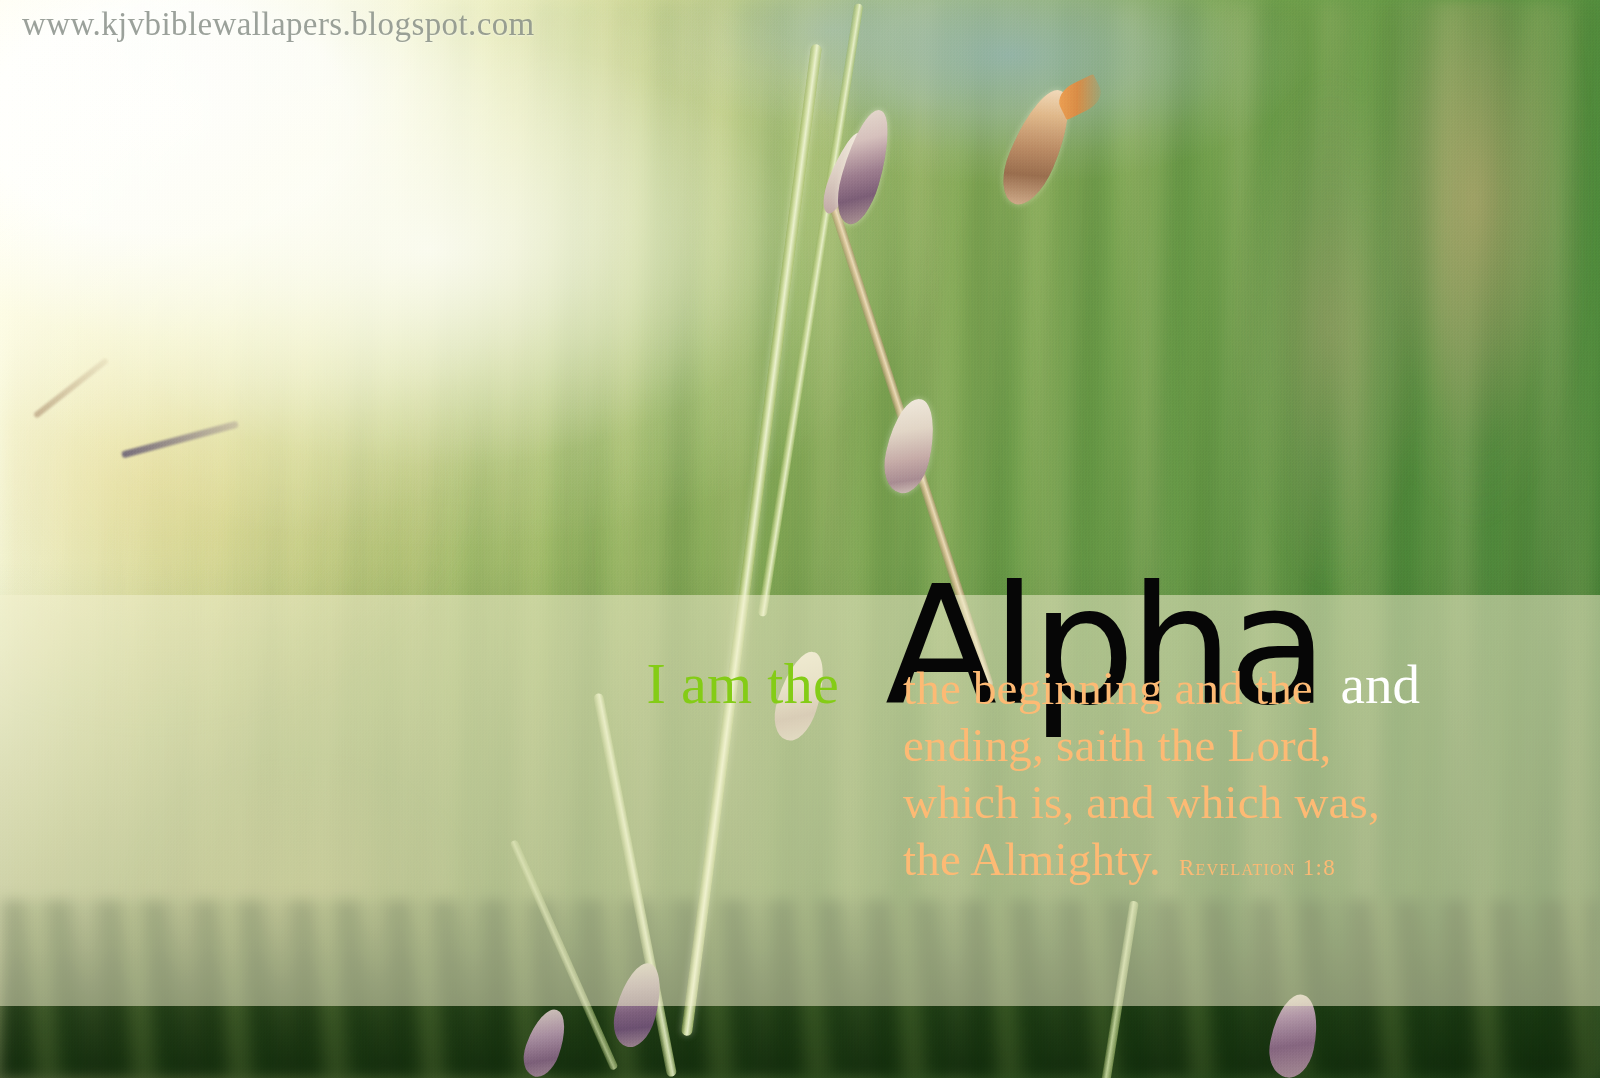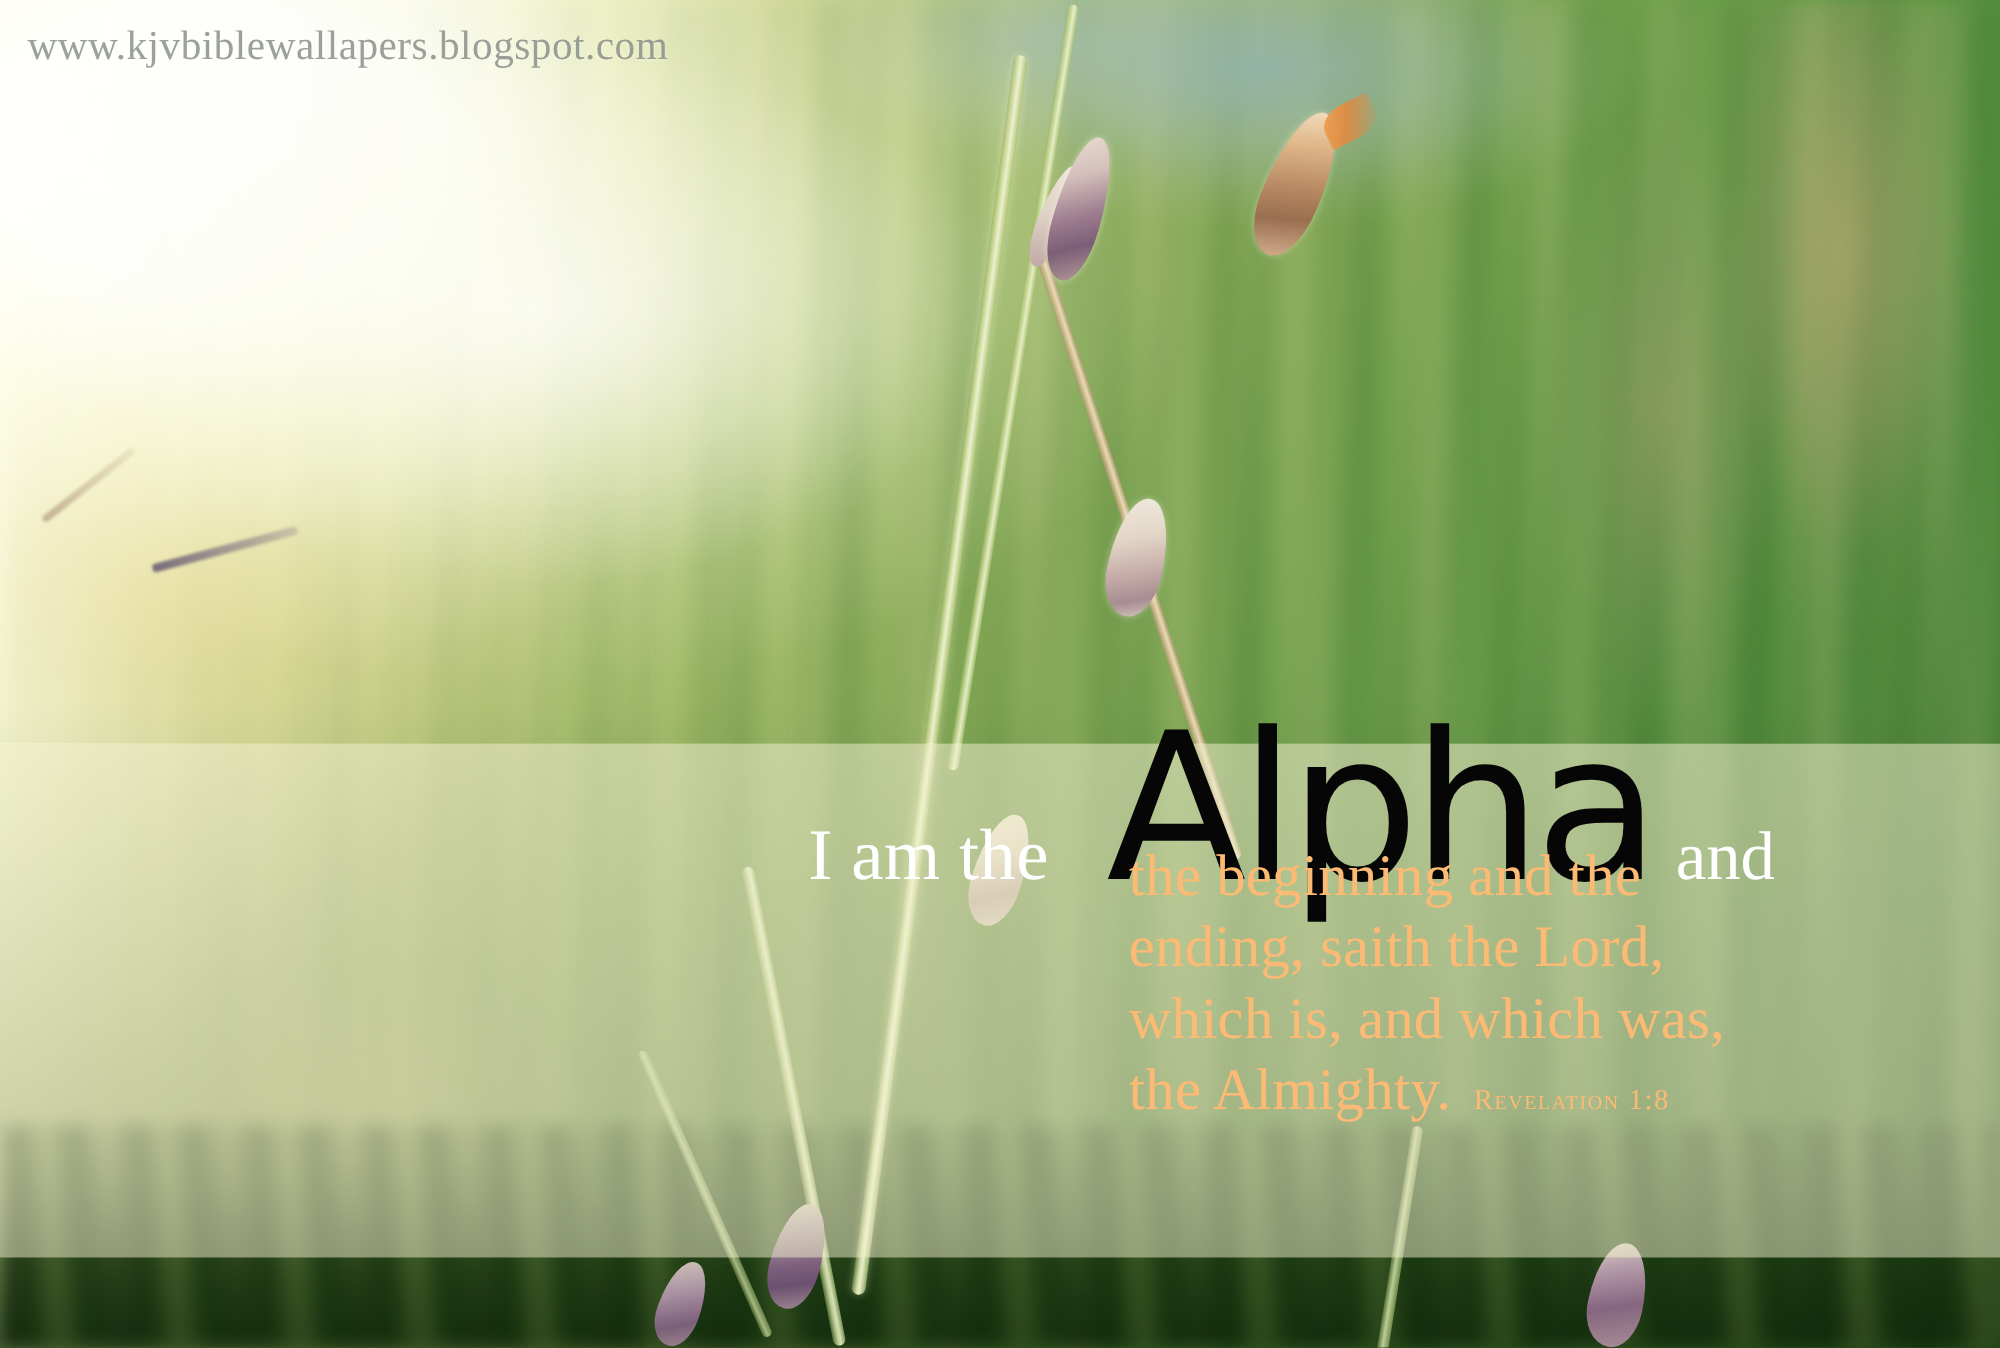--- a/index.html
+++ b/index.html
@@ -270,30 +270,30 @@
     position:absolute; left:0; right:0;
     top:595px; height:411px;
     background:rgba(236,234,198,0.52);
     backdrop-filter:saturate(.88) brightness(1.04);
     -webkit-backdrop-filter:saturate(.88) brightness(1.04);
   }
 
   
   .text-layer{ position:absolute; inset:0; color:#0a0a0a; }
 
-  .serif{ font-family:"Liberation Serif", "DejaVu Serif", serif;margin-top:13px; }
+  .serif{ font-family:"Liberation Serif", "DejaVu Serif", serif; }
   .geo{ font-family:"DejaVu Sans", "Liberation Sans", sans-serif; font-weight:400; letter-spacing:-.01em; }
 
   #line-one{
     position:absolute; left:0; top:583px; width:1420px;
     display:flex; align-items:baseline; justify-content:flex-end;
     gap:0;
   }
   #iamthe{
-    font-size:58px; line-height:1; color:#ffffff;
+    font-size:58px; line-height:1; color:#84cc16;
     margin-right:46px; letter-spacing:.005em;
   }
   #alpha{
     font-size:164px; line-height:.78; color:#060606;
     letter-spacing:-.035em; margin-right:18px;
   }
   #and{
     font-size:55px; line-height:1; color:#ffffff;
   }
 

